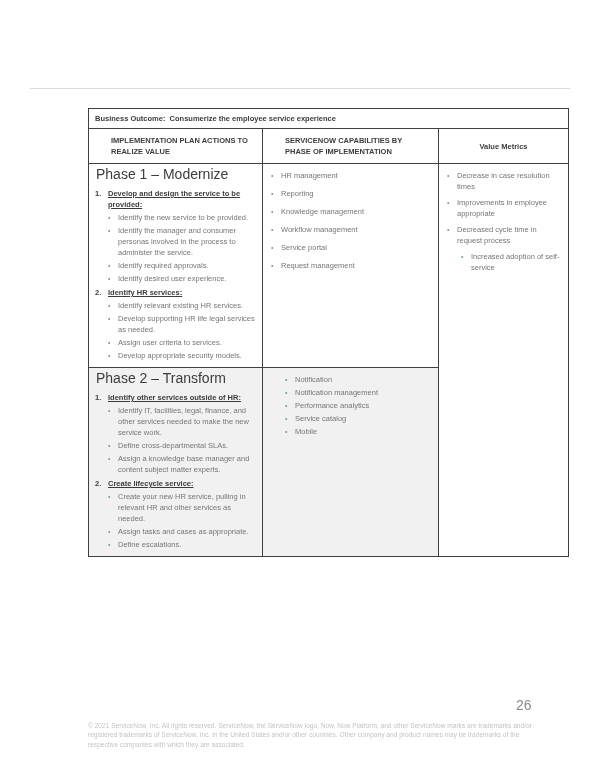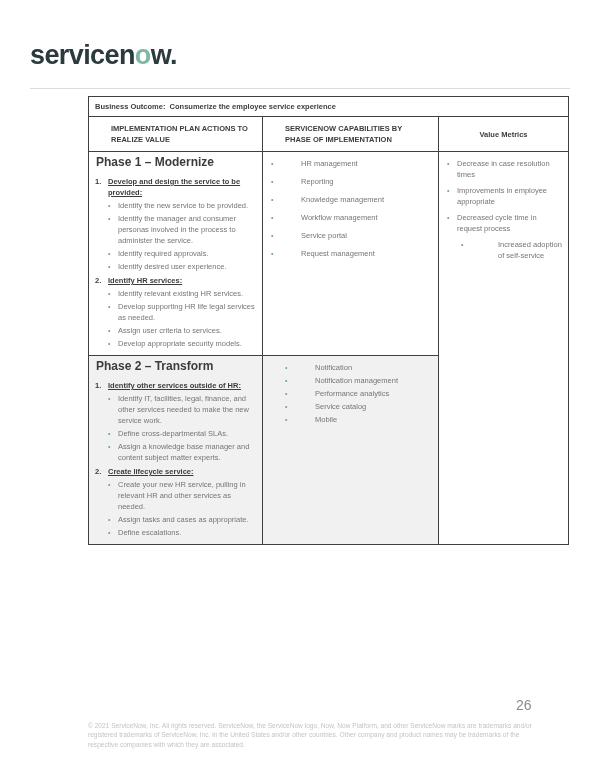--- a/index.html
+++ b/index.html
@@ -17,21 +17,21 @@
     color:#2b3a3d;
   }
   .logo .logo-o { color:#7eb7a3; }
   .logo .logo-dot { color:#2b3a3d; }
   .top-rule {
     position:absolute; left:30px; top:88px; width:540px; height:1px;
     background:#dcdcdc;
   }
 
   
-  .tbl-wrap { position:absolute; left:88px; top:96px; width:480px; }
+  .tbl-wrap { position:absolute; left:88px; top:108px; width:480px; }
   table.main {
     width:480px; border-collapse:collapse; table-layout:fixed;
   }
   table.main td, table.main th {
     border:1px solid #3f3f3f; vertical-align:top;
     font-size:7.5px; line-height:11px;
   }
   col.c1 { width:174px; } col.c2 { width:176px; } col.c3 { width:130px; }
 
   .outcome-row td {
@@ -43,57 +43,56 @@
     font-weight:700; color:#3c3c3c; font-size:7.6px; line-height:11px;
     border-bottom:2px solid #3f3f3f;
   }
   .hdr-row th.center { text-align:center; padding:6px 8px; vertical-align:middle; }
 
   td.cell { padding:3px 6px 6px 6px; color:#767676; }
   td.ph1-actions { height:200px; }
   td.ph2-actions { height:177px; }
   td.gray { background:#f1f1f1; }
 
-  .phase-title { font-weight:700; color:#3c3c3c; font-size:12px; padding:2px 0 1px 1px; }
+  .phase-title { font-weight:400; color:#3c3c3c; font-size:14px; padding:2px 0 1px 1px; }
 
   .action-head { display:flex; font-weight:700; color:#3c3c3c; margin-top:7px; }
   .action-num { width:13px; flex:0 0 13px; }
   .action-title { flex:1;text-decoration:underline; }
 
   ul.blist { list-style:none; margin-left:13px; }
   ul.blist li { display:flex; margin-top:2px; }
   ul.blist li .blt { width:10px; flex:0 0 10px; color:#6fa392; font-size:7px; }
   ul.blist li .btxt { flex:1; }
 
   ul.caplist { list-style:none; padding:3px 0 0 2px; }
-  ul.caplist li { display:flex; margin-bottom:7px;gap:20px; }
+  ul.caplist li { display:flex; margin-bottom:7px; }
   ul.caplist li .blt { width:10px; flex:0 0 10px; color:#6fa392; font-size:7px; }
   ul.caplist.indent { padding-left:16px; }
   ul.caplist.indent li { margin-bottom:2px; }
 
   ul.vmlist { list-style:none; padding:3px 0 0 2px; }
   ul.vmlist li { display:flex; margin-bottom:5px; }
   ul.vmlist li .blt { width:10px; flex:0 0 10px; color:#6fa392; font-size:7px; }
-  ul.vmlist li.sub { margin-left:14px; margin-top:3px;gap:27px; }
+  ul.vmlist li.sub { margin-left:14px; margin-top:3px; }
 
   
   .page-num {
     position:absolute; left:516px; top:697px; font-size:14px; color:#8a8a8a;
   }
   .footer-text {
     position:absolute; left:88px; top:721px; width:444px;
     font-size:6.6px; line-height:9.4px; color:#c4c4c4;
   }
 </style>
 </head>
 <body>
 
 <div class="page">
 
-  <div class="logo"><span>servicen</span><span class="logo-o">o</span><span>w</span><span class="logo-dot">.</span></div>
 
   <div class="top-rule"></div>
 
   <div class="tbl-wrap">
     <table class="main">
       <colgroup>
           <col class="c1">
           <col class="c2">
           <col class="c3">
         </colgroup>

